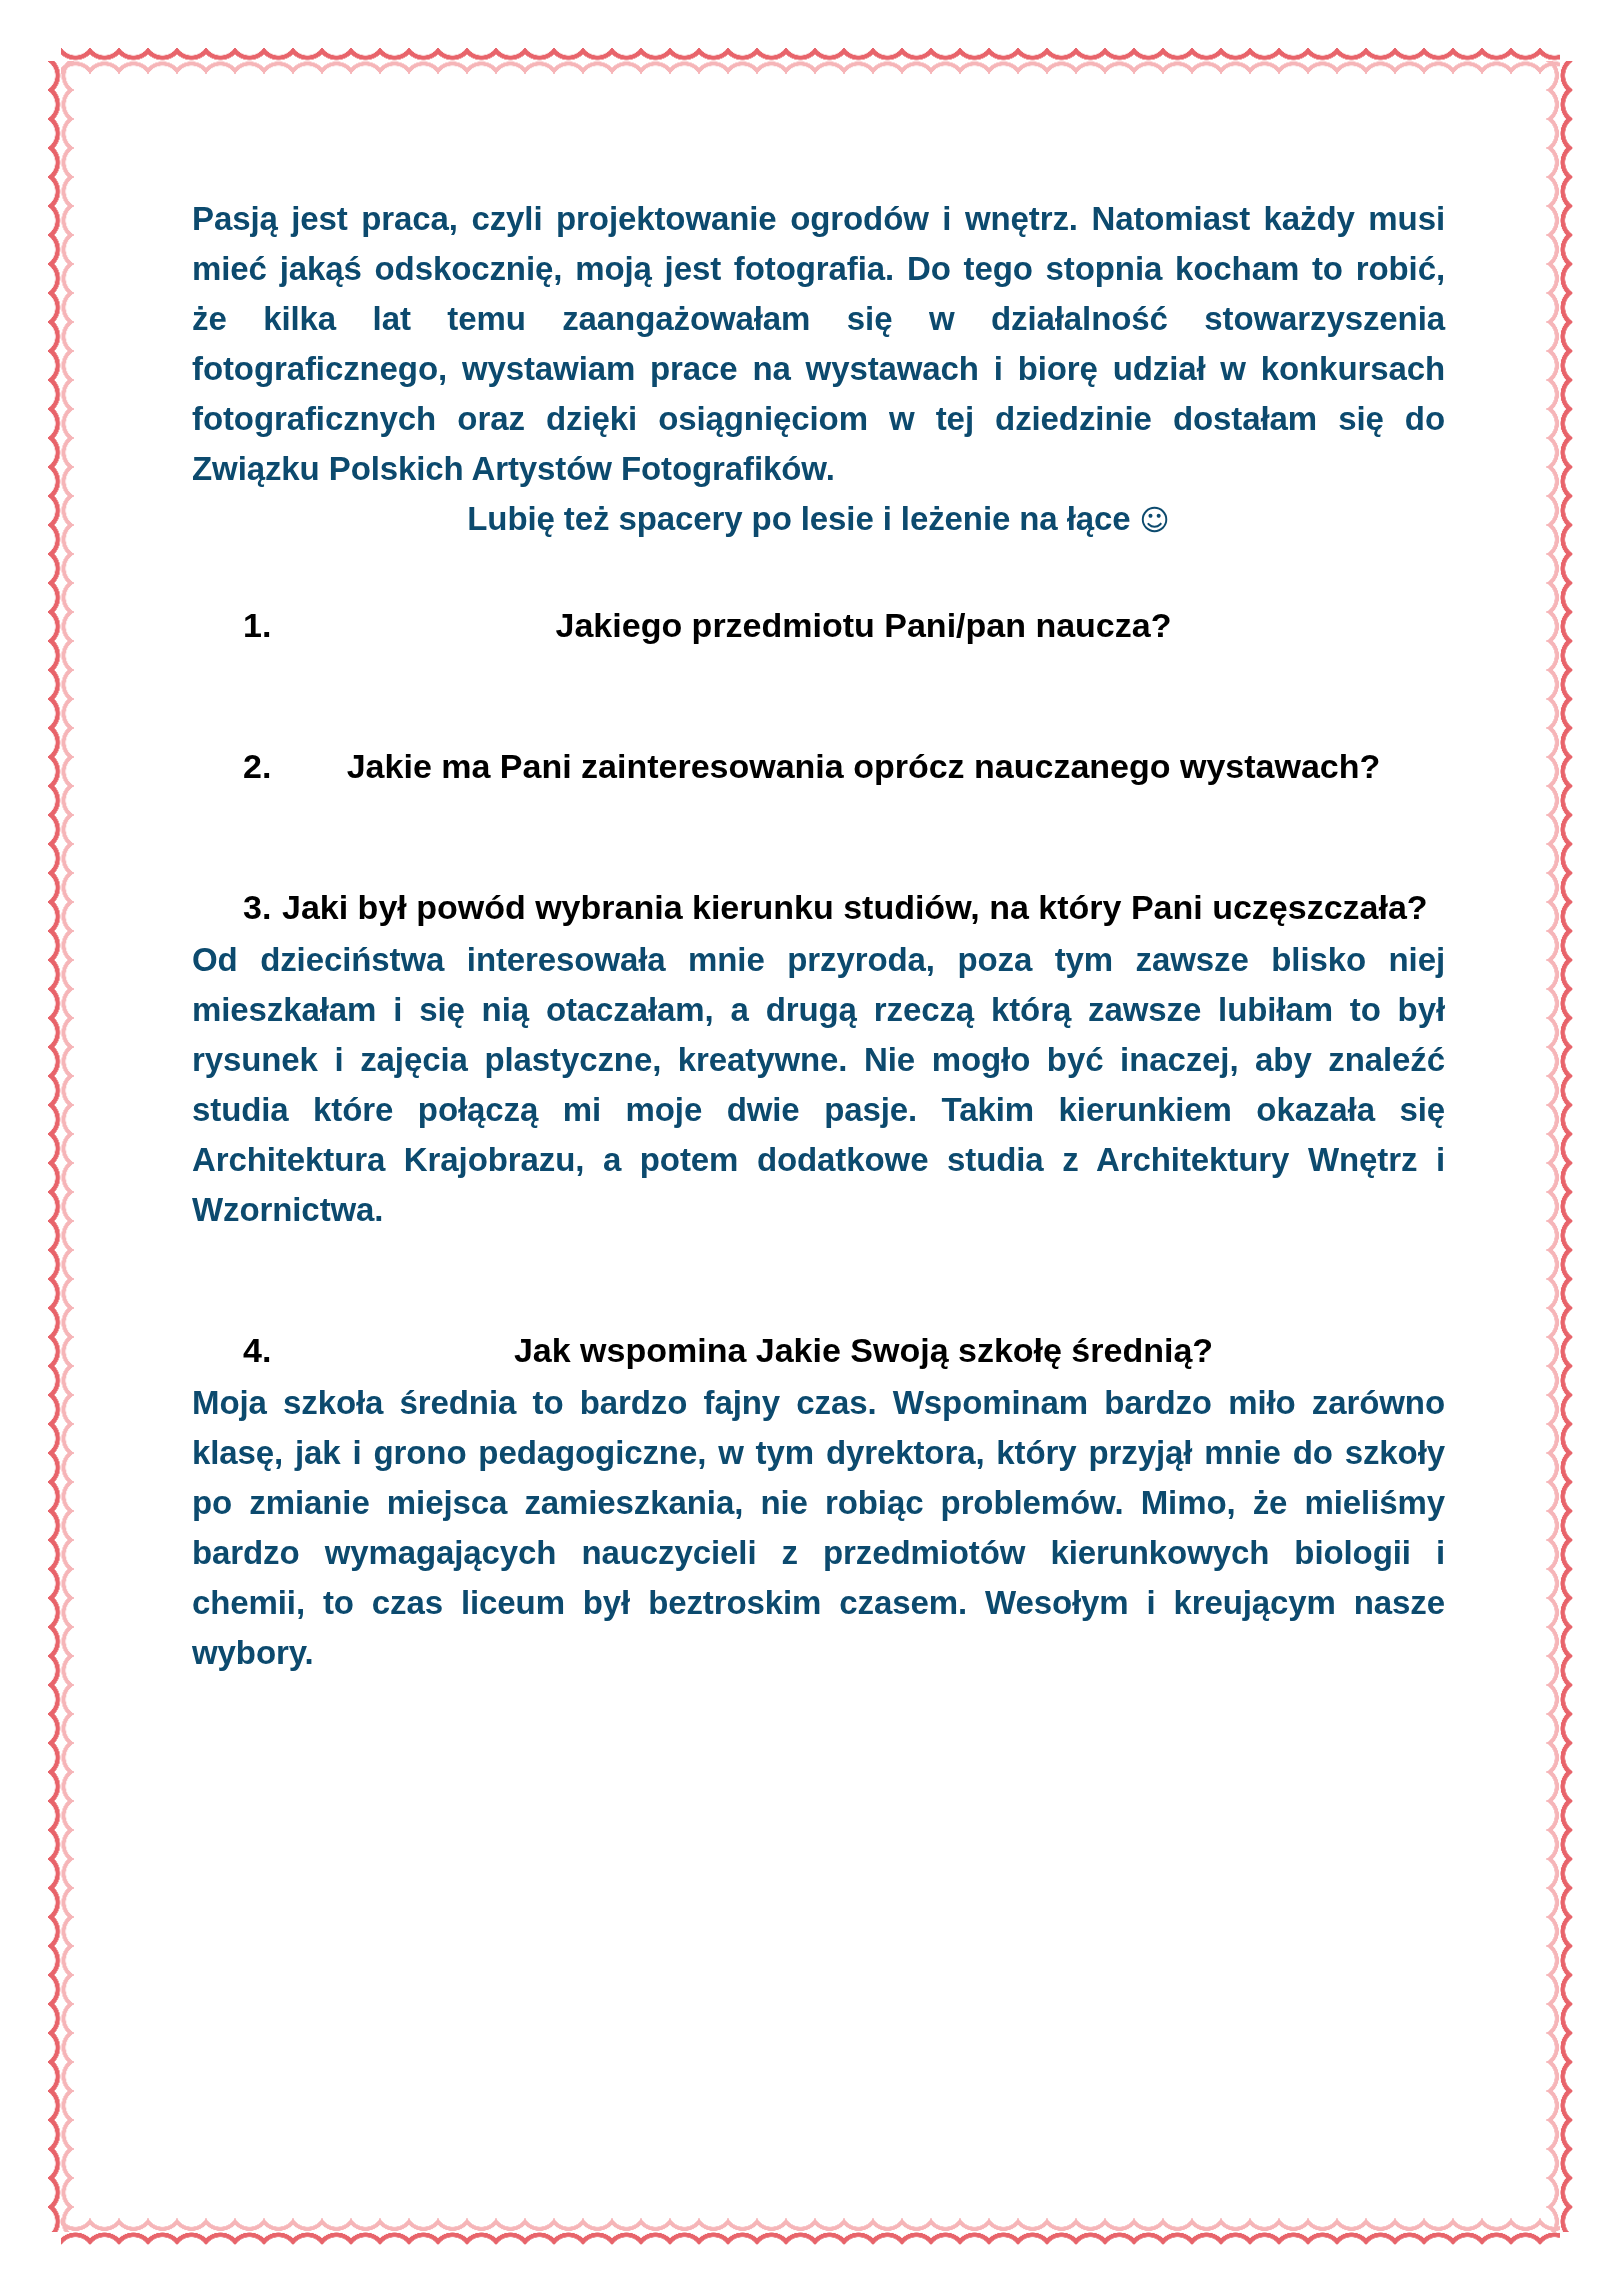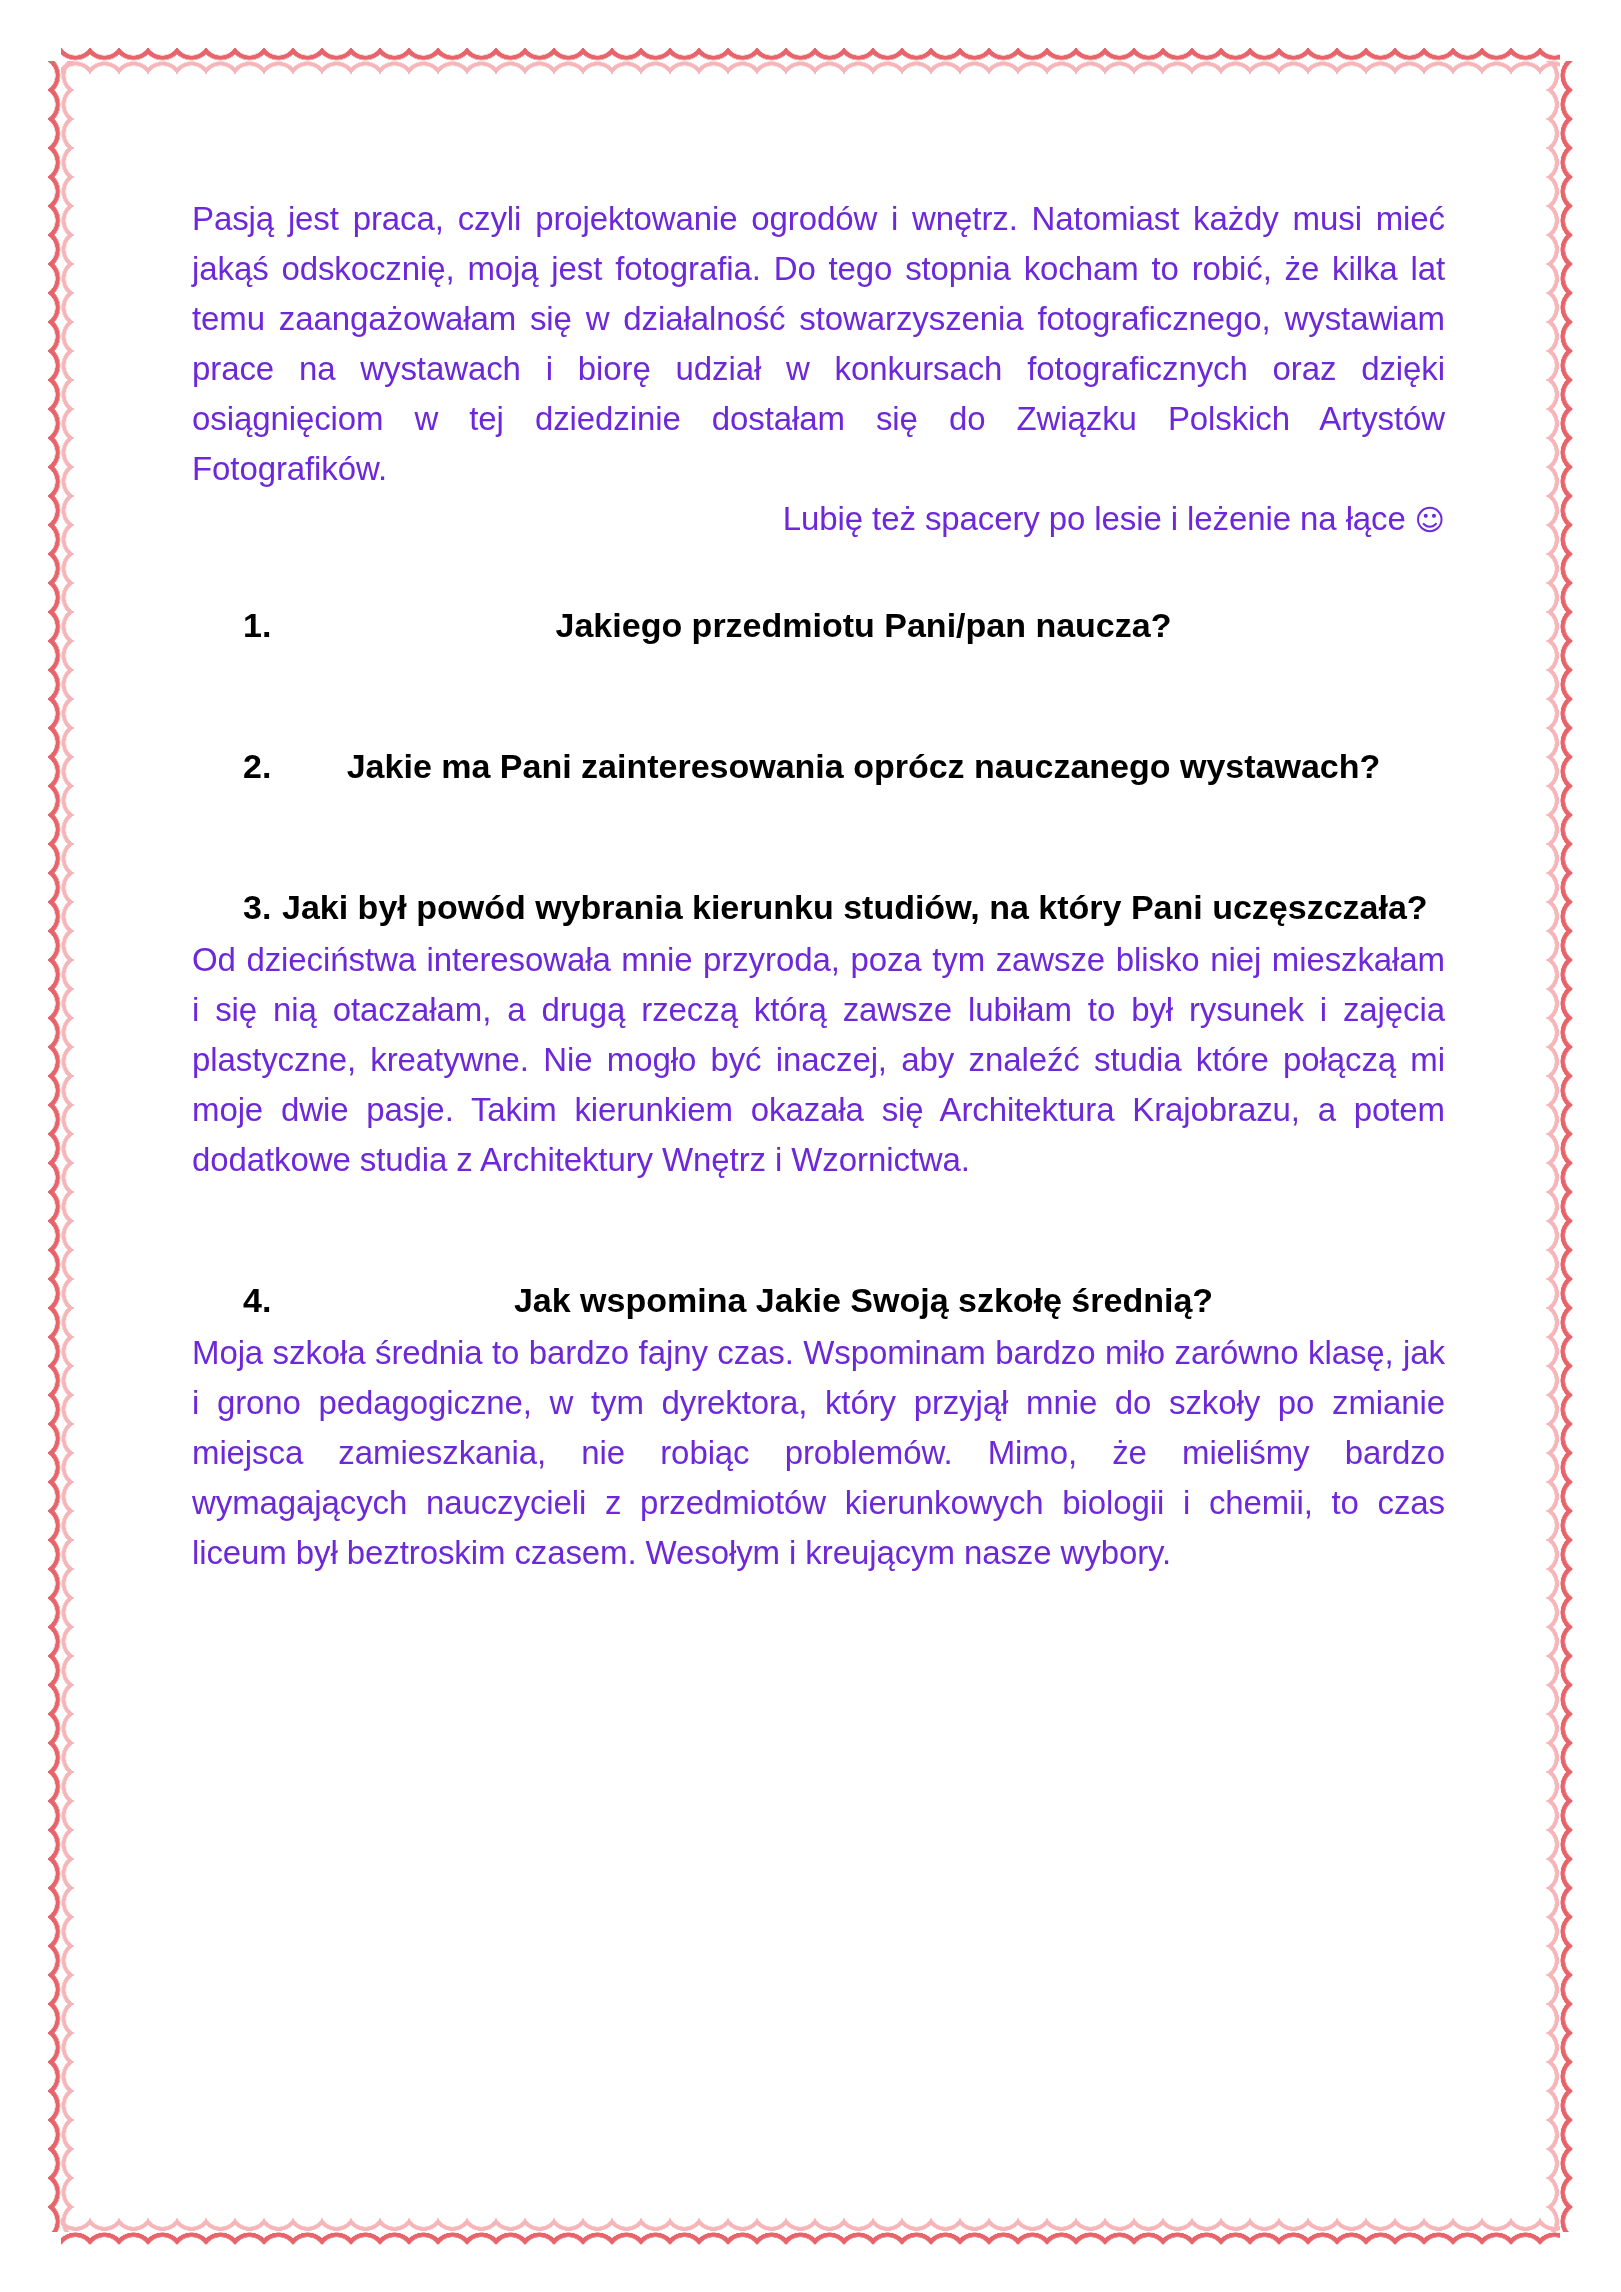--- a/index.html
+++ b/index.html
@@ -60,27 +60,28 @@
   .content {
     position: absolute;
     left: 192px;
     top: 194px;
     width: 1253px;
   }
 
   .para {
     font-size: 33px;
     line-height: 50px;
-    color: #6d28d9;
+    color: #0c4a6e;
     text-align: justify;
     text-justify: inter-word;
     margin: 0;
     letter-spacing: -0.1px;
+    font-weight: bold;
   }
-  .para.nojust { text-align: right; }
+  .para.nojust { text-align: center; }
 
   .intro-block .para + .para { margin-top: 0; }
 
   .qa-section { margin-top: 0; }
 
   .q-heading {
     display: flex;
     font-weight: bold;
     font-size: 34px;
     line-height: 51px;

